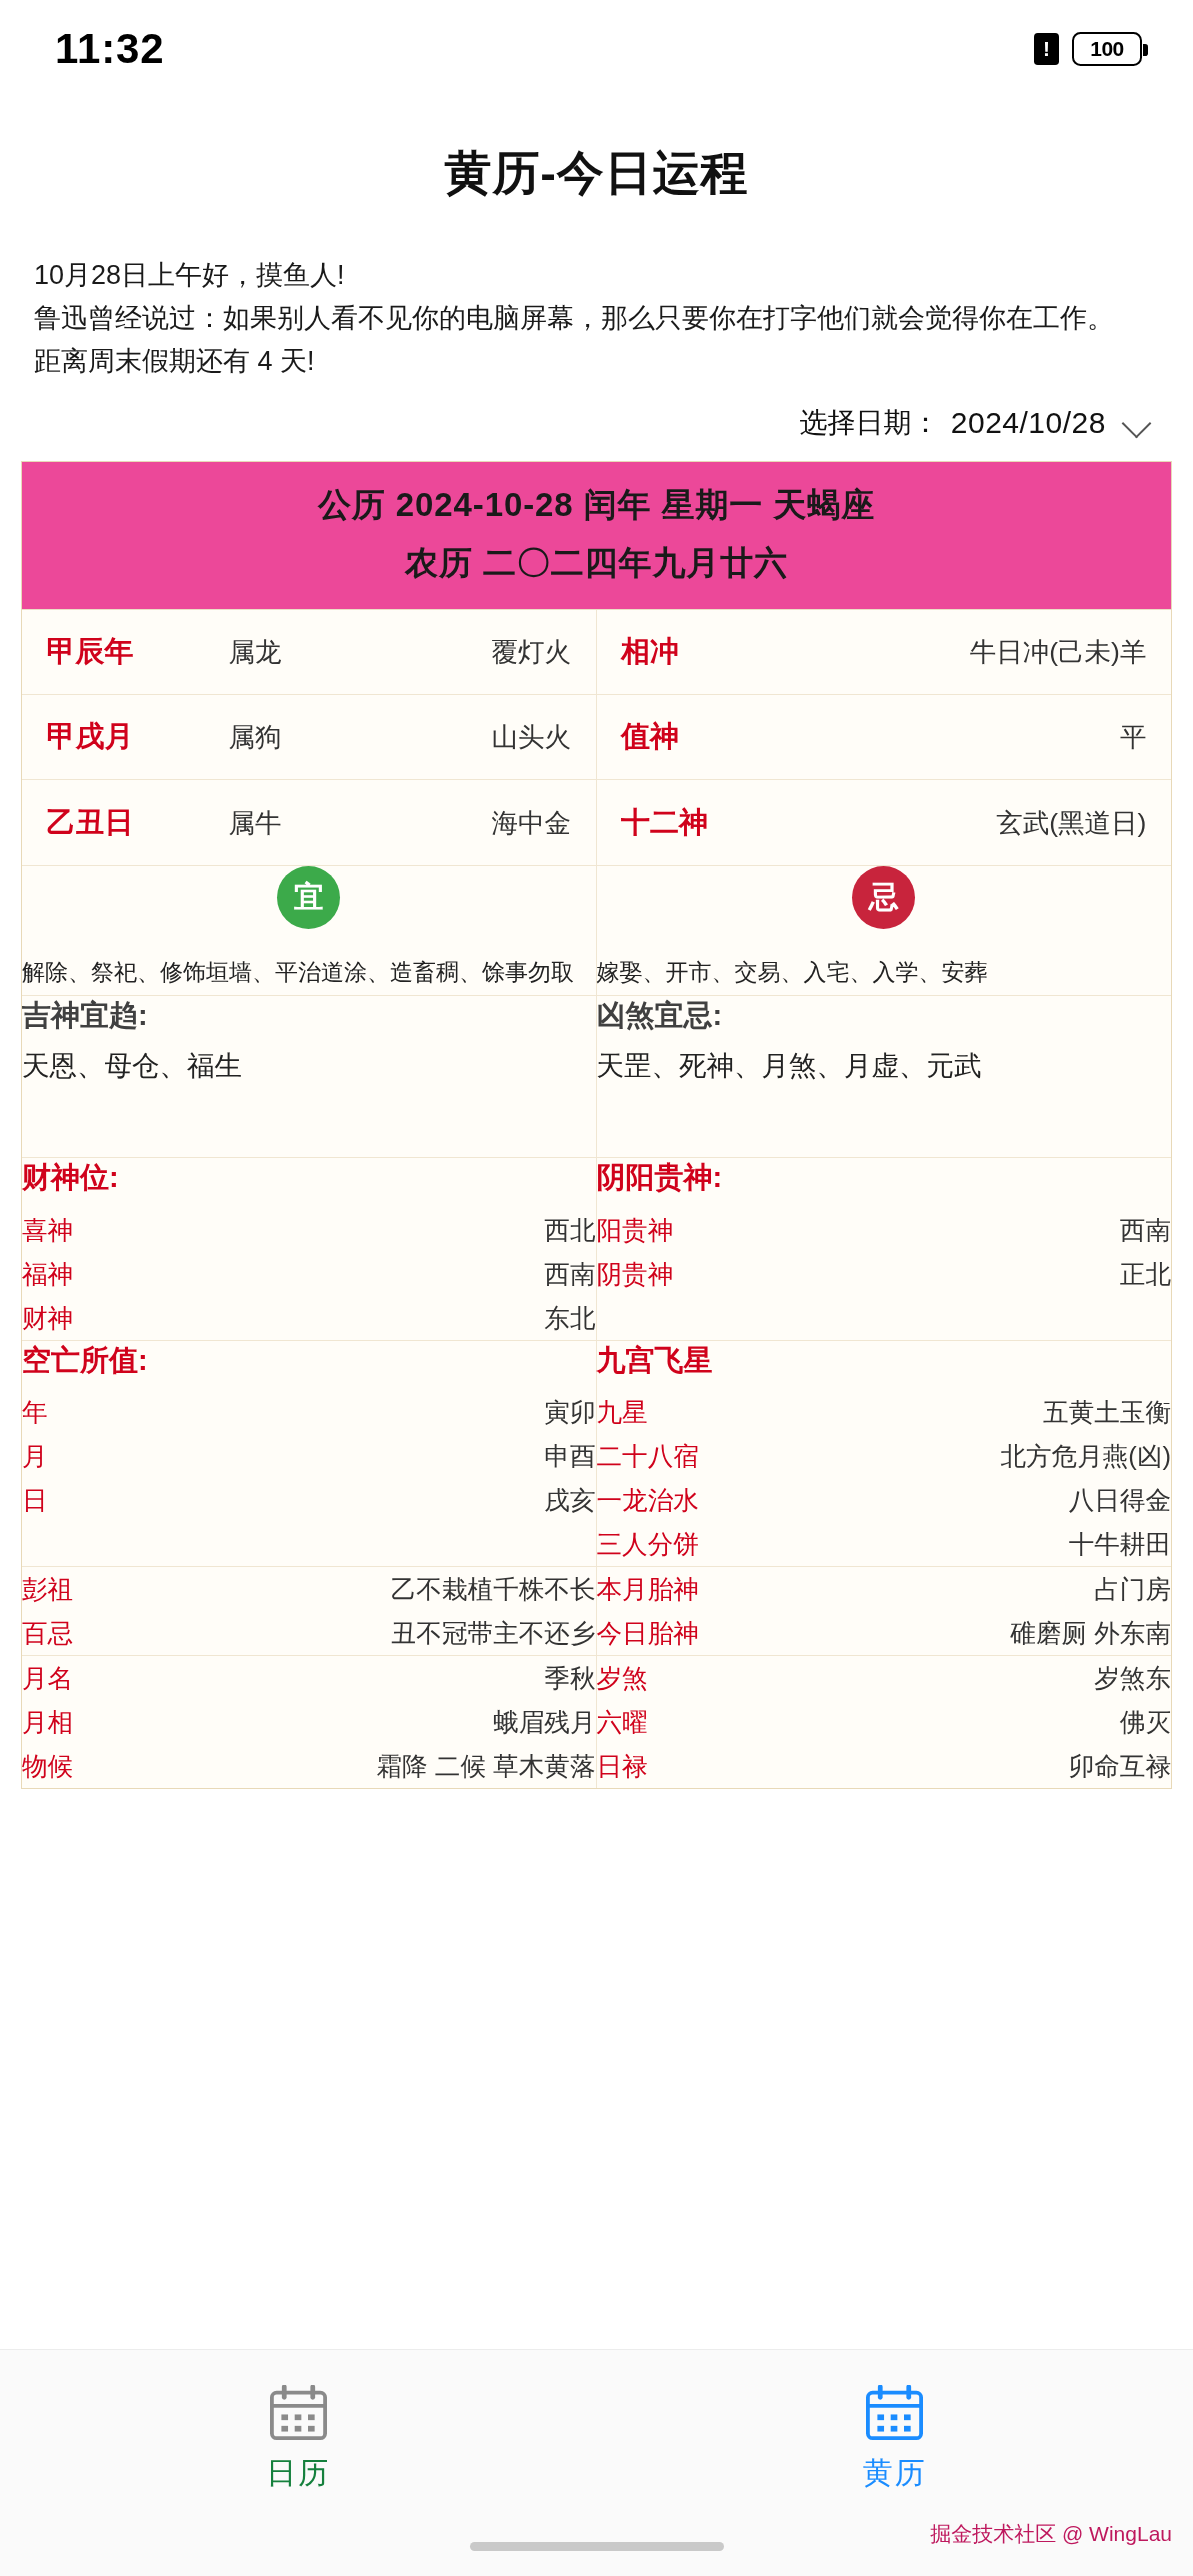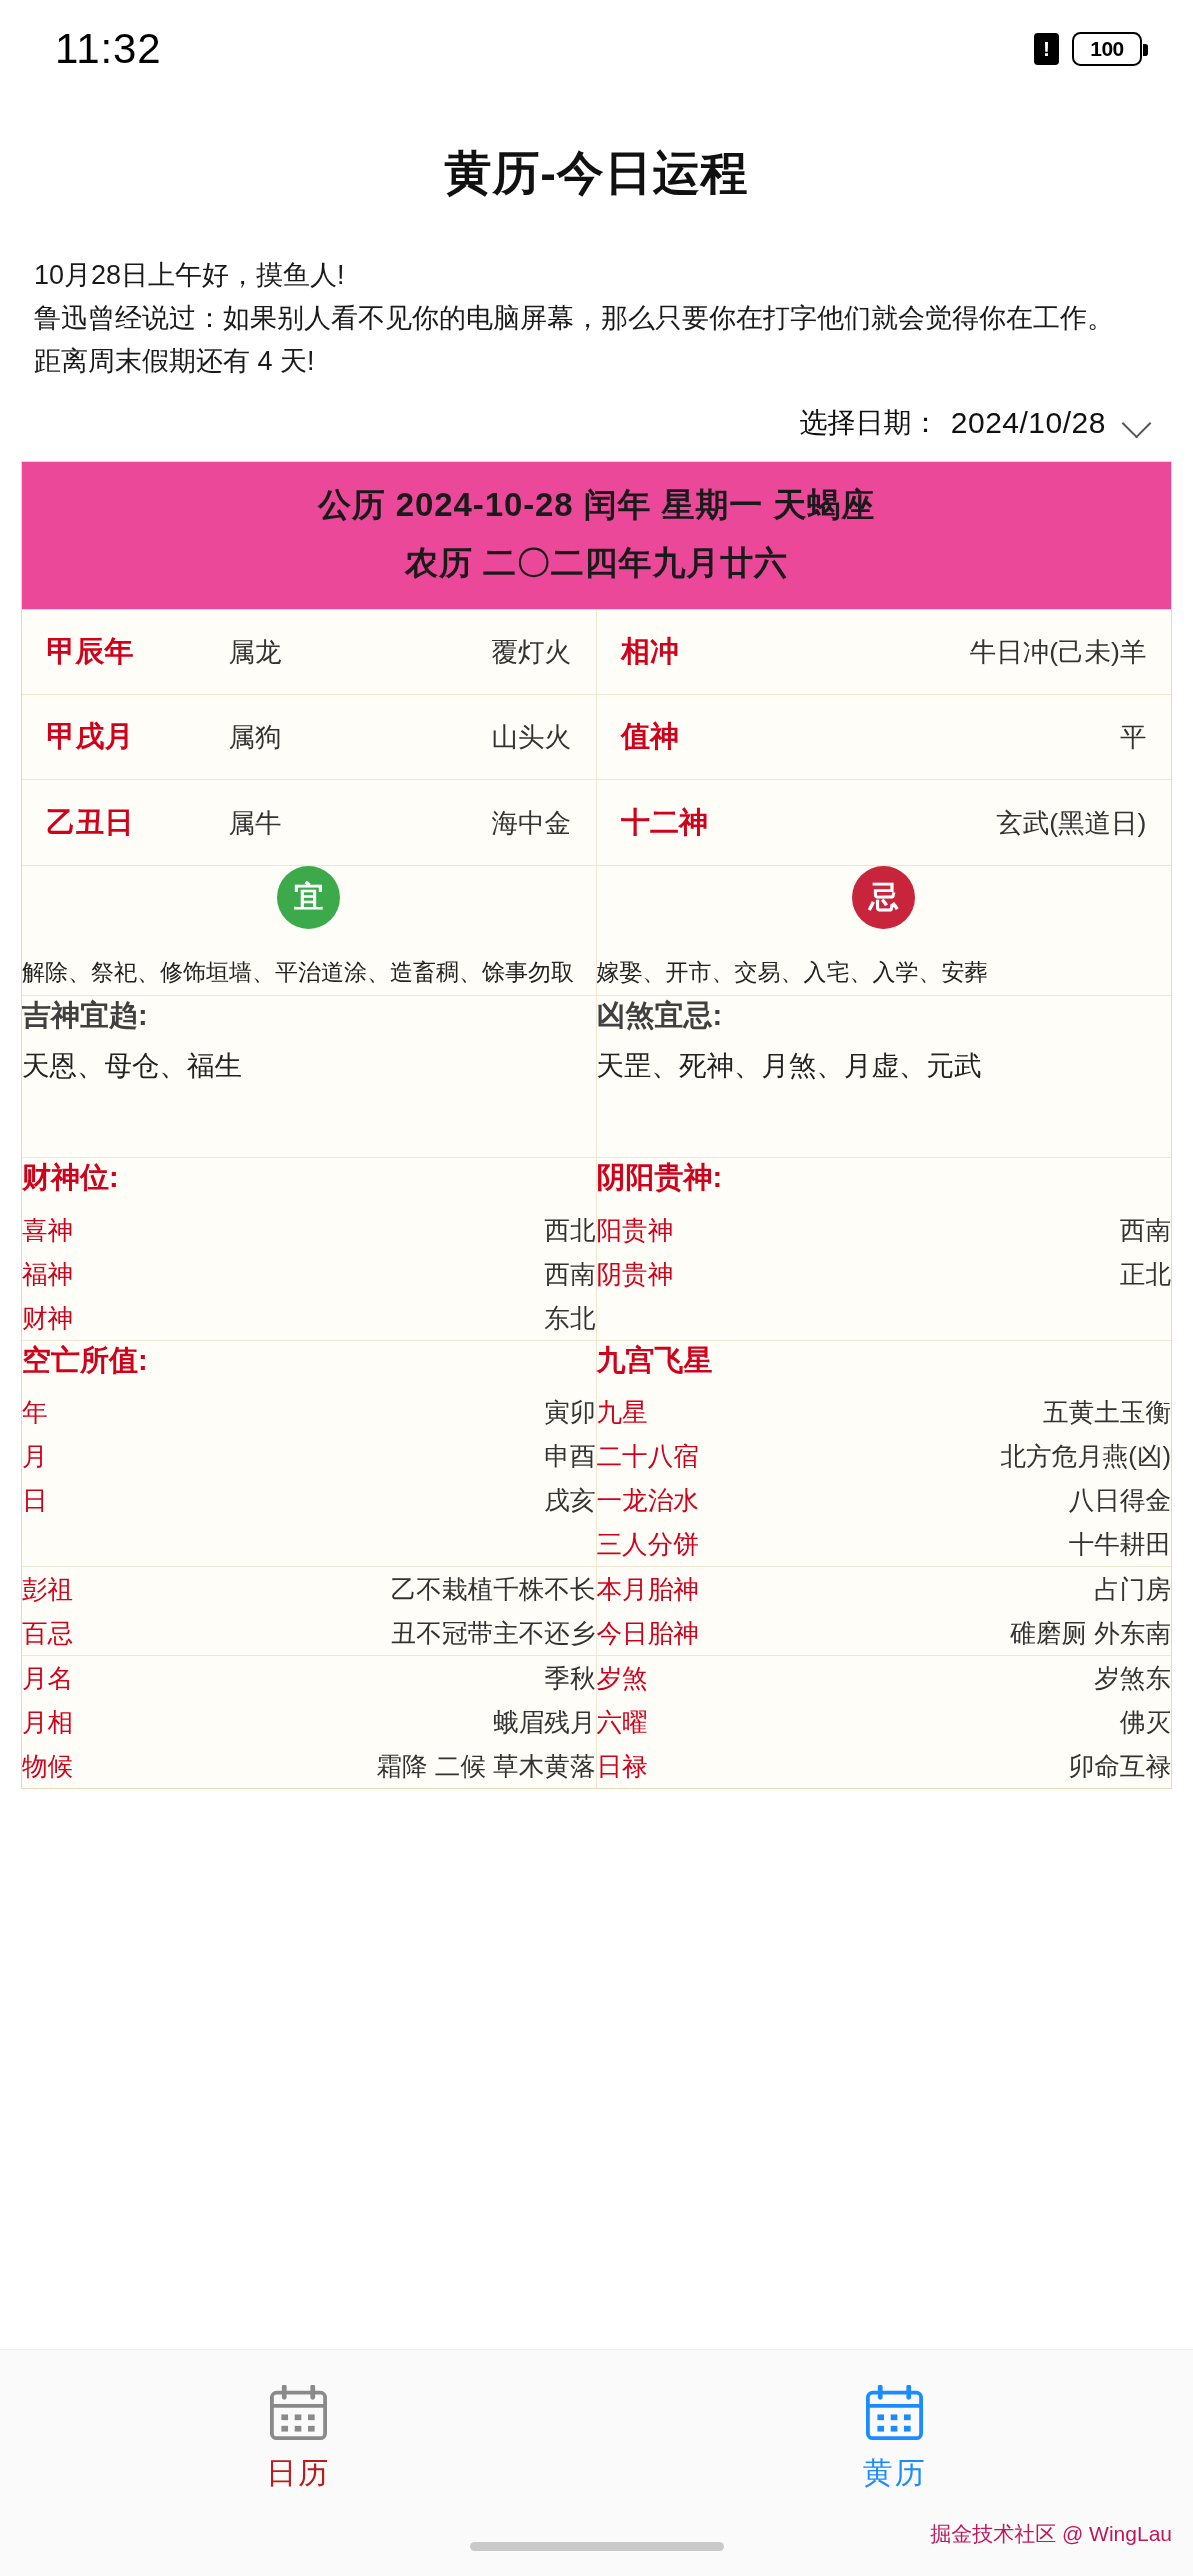--- a/index.html
+++ b/index.html
@@ -14,21 +14,21 @@
   
   .statusbar {
     height: 98px;
     display: flex;
     align-items: center;
     justify-content: space-between;
     padding: 0 51px 0 55px;
   }
   .status-time {
     font-size: 42px;
-    font-weight: 400;
+    font-weight: 700;
     color: #000;
     letter-spacing: 0.9px;
   }
   .status-right { display: flex; align-items: center; gap: 13.3px; }
   .sig-icon {
     width: 24.6px; height: 32px;
     background: #000;
     border-radius: 3.8px;
     position: relative;
   }
@@ -273,21 +273,21 @@
     flex-direction: column;
     align-items: center;
     justify-content: center;
     gap: 11.4px;
     padding-bottom: 47px;
   }
   .tab .lbl {
     font-size: 30px;
     letter-spacing: 1.9px;
   }
-  .tab.inactive .lbl { color: #b91c1c; text-align: right; }
+  .tab.inactive .lbl { color: #15803d; text-align: right; }
   .tab.active .lbl { color: #1a8cff; }
   .cal-icon { width: 61px; height: 57px; }
 
   .home-indicator {
     position: absolute;
     bottom: 24.6px;
     left: 50%;
     transform: translateX(-50%);
     width: 254px;
     height: 9.5px;

